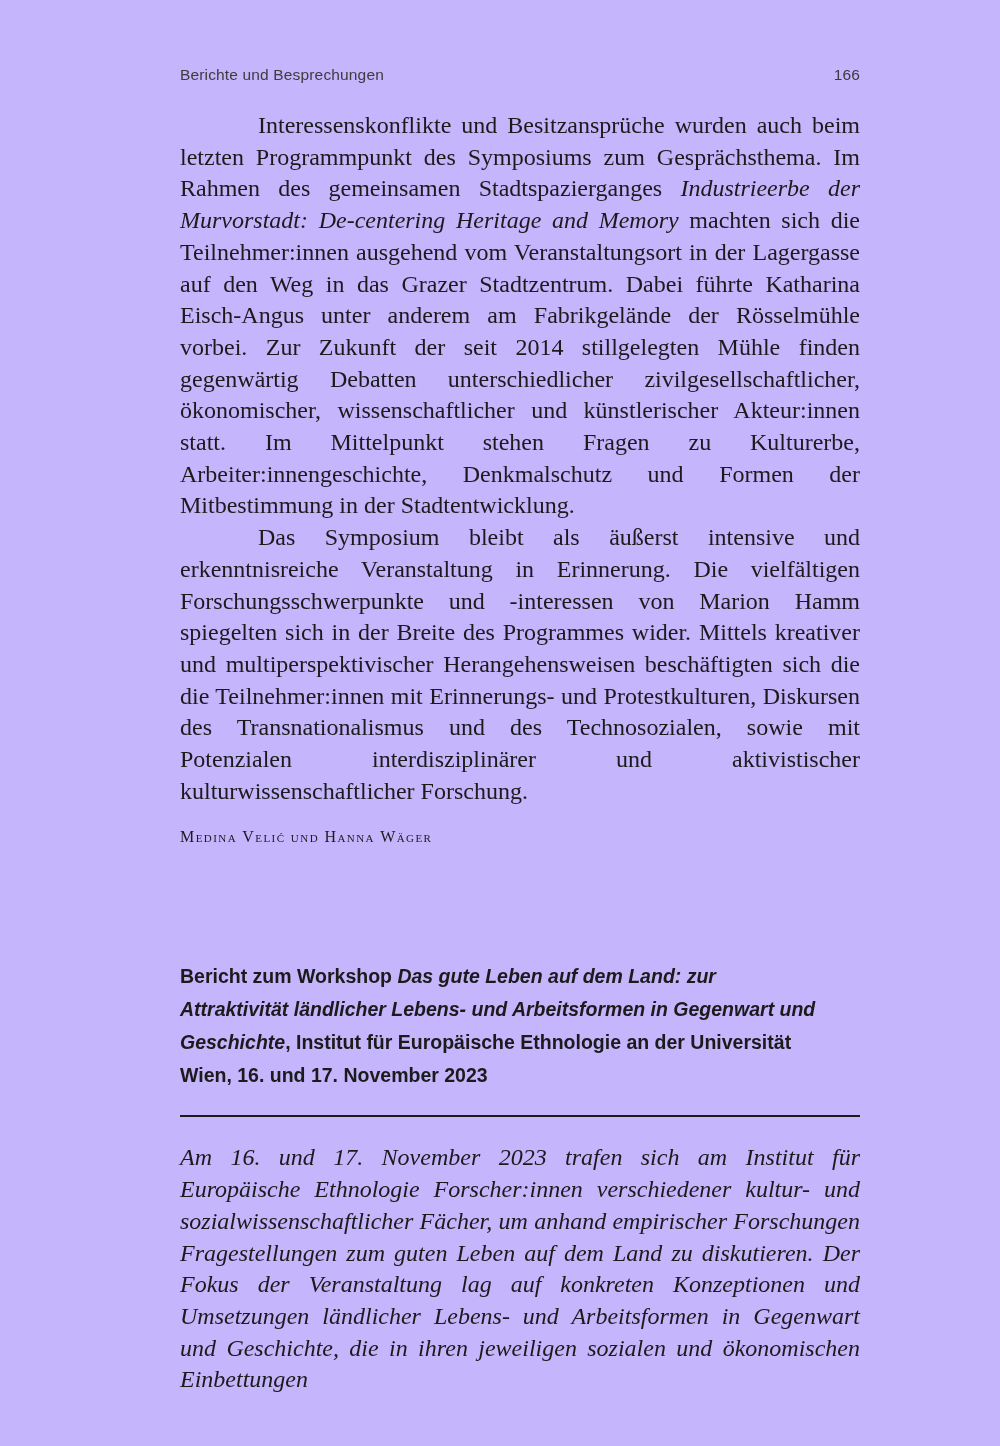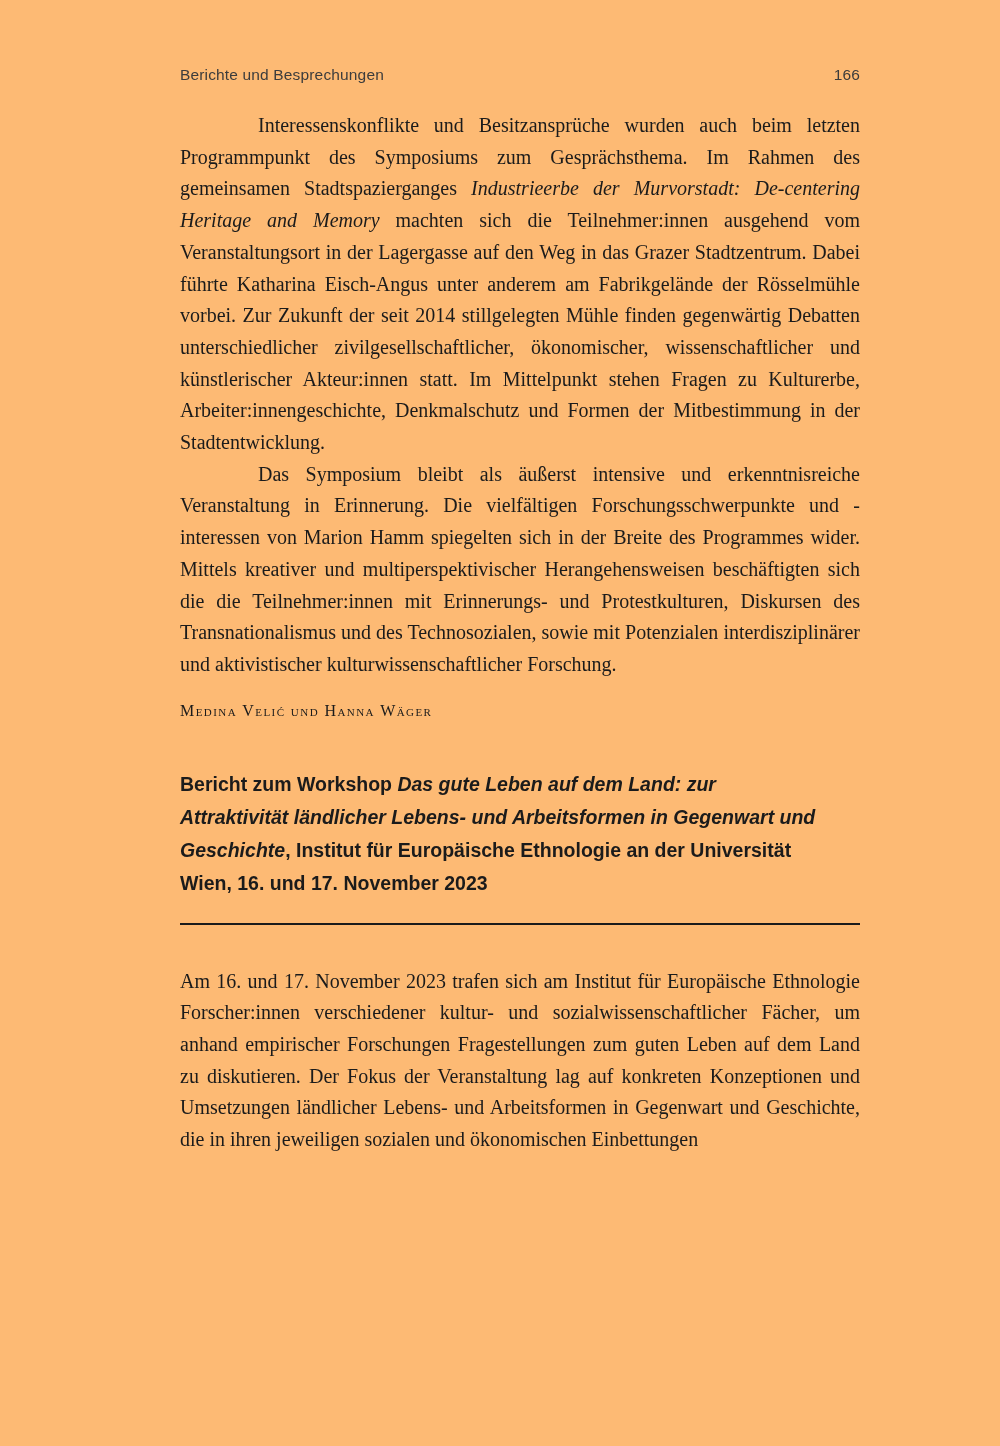--- a/index.html
+++ b/index.html
@@ -7,70 +7,70 @@
   body {
     width: 1000px;
     height: 1446px;
     font-family: "Liberation Serif", serif;
     color: #1b1b1b;
     overflow: hidden;
   }
   .page {
     width: 1000px;
     height: 1446px;
-    background: #fdba74;
+    background: #c4b5fd;
     padding: 66px 140px 0 180px;
   }
   .page-header {
     display: flex;
     justify-content: space-between;
     align-items: baseline;
     font-family: "Liberation Sans", sans-serif;
     font-size: 15.5px;
     letter-spacing: 0.01em;
     color: #3c3c3c;
     margin-bottom: 26px;
   }
   .body-text {
-    font-size: 20px;
+    font-size: 24px;
     line-height: 31.7px;
     text-align: justify;
     hyphens: auto;
     -webkit-hyphens: auto;
     color: #1b1b1b;
   }
   p.indent { text-indent: 78px; }
   .body-text em { font-style: italic; }
   .authors {
     margin-top: 21px;
     font-size: 16px;
     font-variant: small-caps;
     letter-spacing: 0.09em;
     color: #1b1b1b;
     text-align: left;
   }
   .workshop-heading {
-    margin-top: 48px;
+    margin-top: 114px;
     font-family: "Liberation Sans", sans-serif;
     font-weight: 700;
     font-size: 19.5px;
     line-height: 33px;
     color: #1b1b1b;
     text-align: left;
     max-width: 640px;
   }
   .workshop-heading em { font-style: italic; }
   hr.section-divider {
     margin-top: 23px;
     border: none;
     border-top: 2px solid #1b1b1b;
     height: 0;
     width: 100%;
   }
-  .workshop-para { margin-top: 41px; }
+  .workshop-para { margin-top: 25px; font-style: italic; }
 </style>
 </head>
 <body>
 
 <div class="page">
 
   <header class="page-header">
     <span>Berichte und Besprechungen</span>
     <span>166</span>
   </header>

